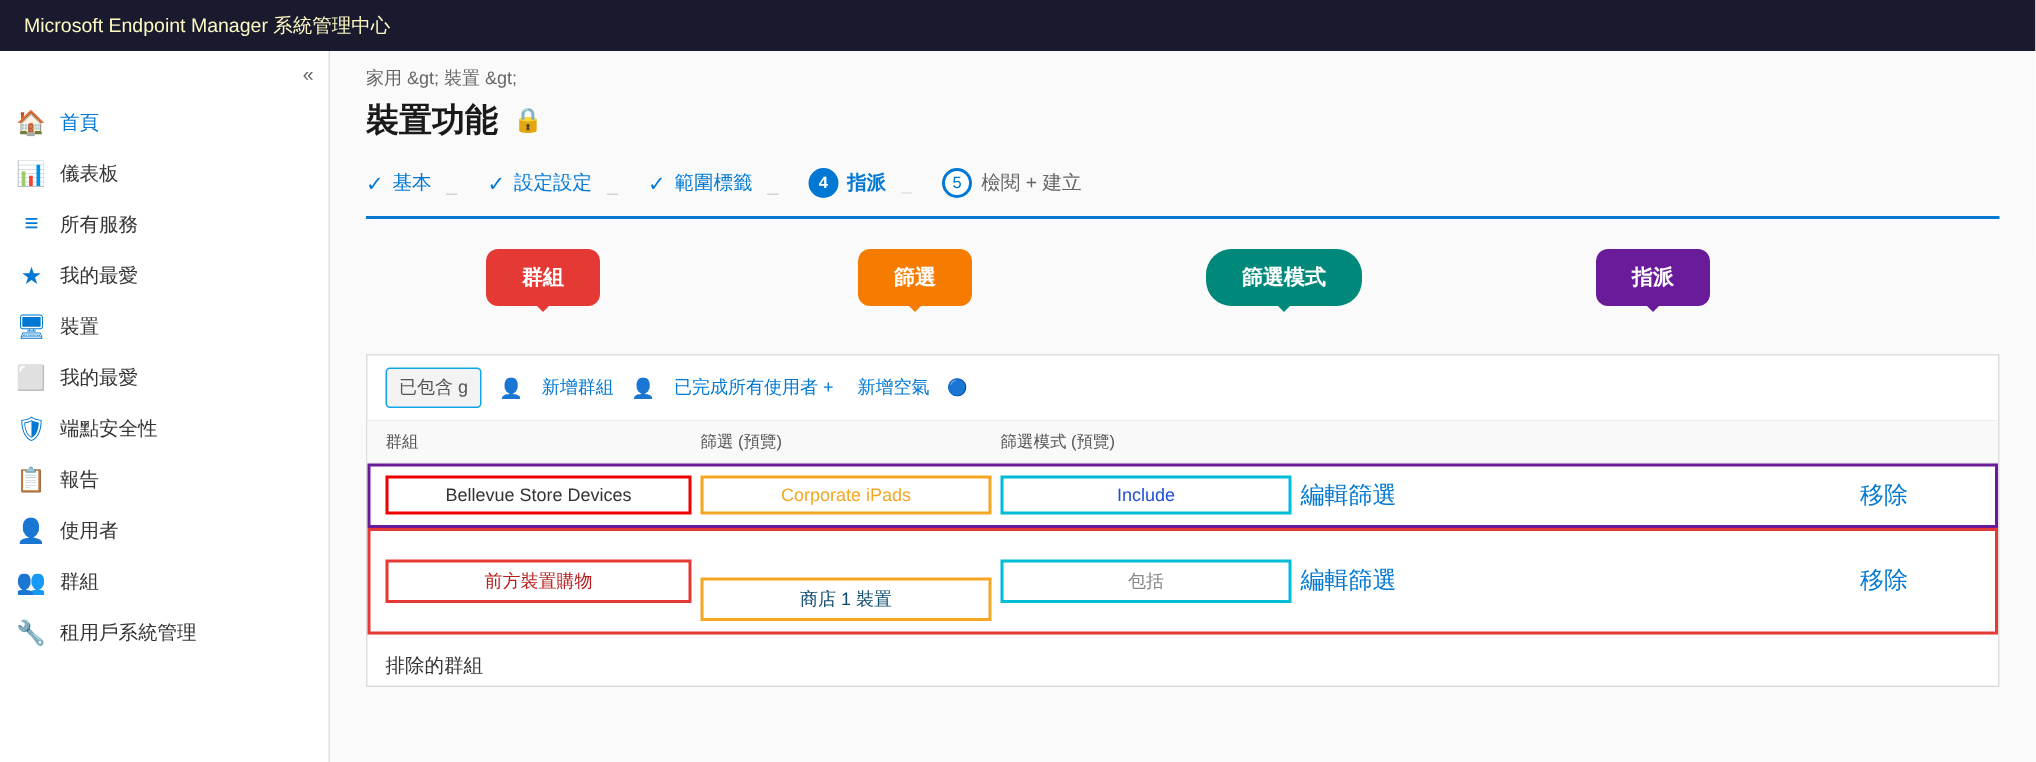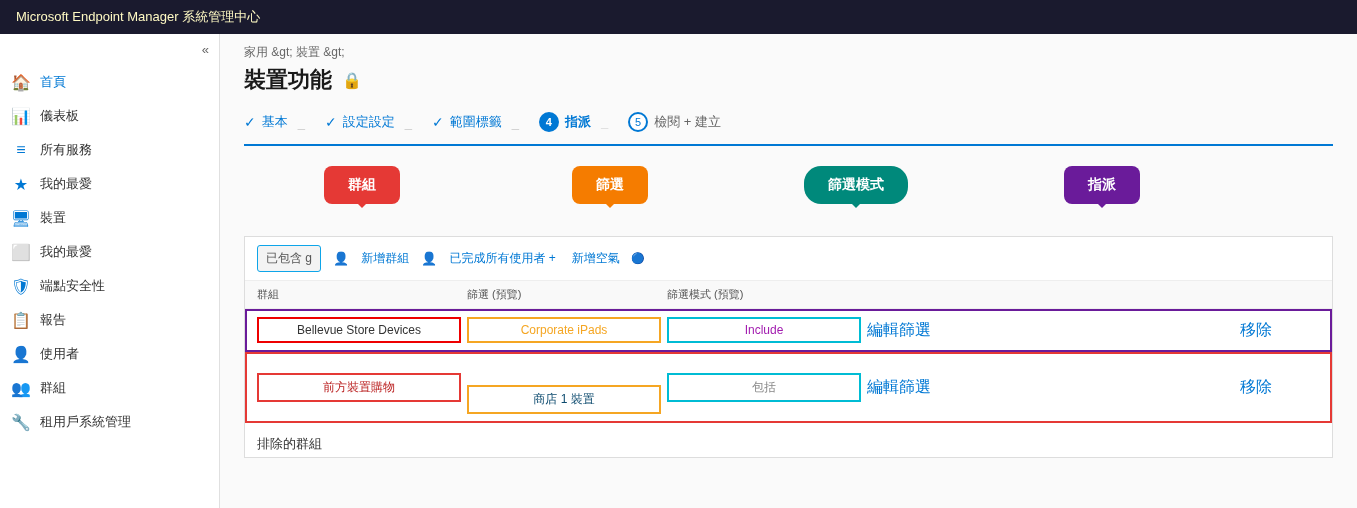--- a/index.html
+++ b/index.html
@@ -219,21 +219,21 @@
       font-size: 12px;
       color: #f5a623;
       text-align: center;
     }
 
     .cell-filter-mode {
       border: 2px solid #00bcd4;
       padding: 4px 8px;
       margin-right: 6px;
       font-size: 12px;
-      color: #a21caf;
+      color: #1d4ed8;
       text-align: center;
     }
 
     .cell-action {
       font-size: 16px;
       color: #0078d4;
       cursor: pointer;
     }
 
     .excluded-title {

